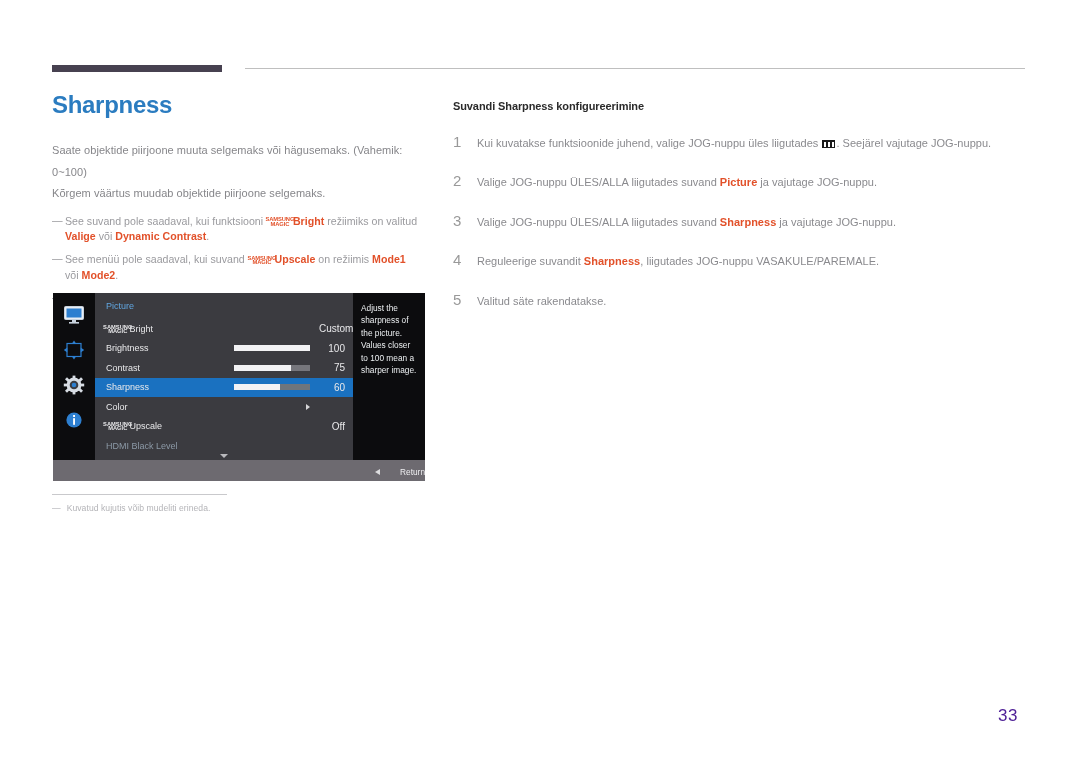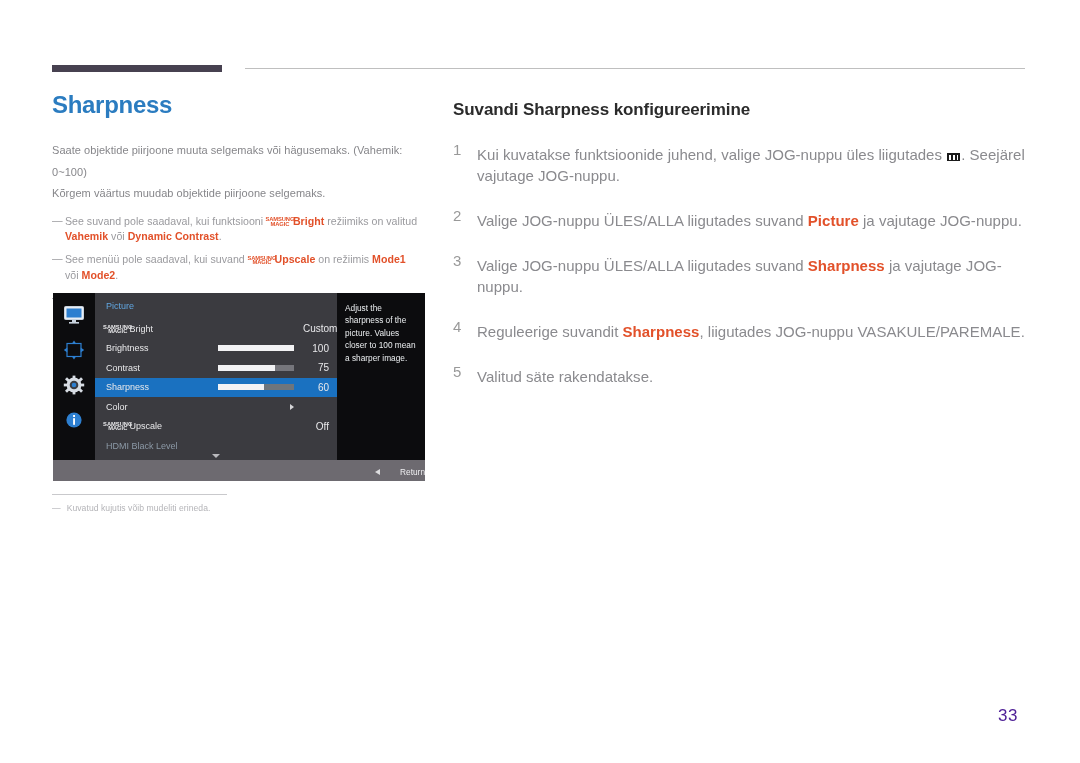--- a/index.html
+++ b/index.html
@@ -162,21 +162,21 @@
   #osd-chevron {
     position: absolute;
     left: 50%; bottom: 2px;
     transform: translateX(-50%);
     width: 0; height: 0;
     border-top: 4px solid #b9b9bd;
     border-left: 4px solid transparent;
     border-right: 4px solid transparent;
   }
   #osd-help {
-    width: 88px;
+    width: 72px;
     background: #0c0c0e;
     color: #eceff1;
     font-size: 8.3px;
     line-height: 1.5;
     padding: 9px 7px 0 8px;
     box-sizing: border-box;
   }
   #osd-footer {
     position: absolute;
     left: 0; bottom: 0;
@@ -213,41 +213,41 @@
   }
   #footnote .dash { margin-right: 6px; }
 
   
   #right-col {
     position: absolute;
     left: 453px; top: 100px;
     width: 575px;
   }
   #section-title {
-    font-size: 17px;
+    font-size: 11px;
     font-weight: bold;
     color: #2b2b2b;
     letter-spacing: -0.1px;
     margin: 0 0 24px 0;
   }
   .step {
     display: flex;
     align-items: flex-start;
     margin-bottom: 24px;
   }
   .step-num {
     width: 24px;
     flex: 0 0 24px;
     font-size: 15px;
     color: #999999;
     line-height: 1;
     margin-top: -2px;
   }
   .step-text {
-    font-size: 15px;
+    font-size: 11px;
     color: #8a8a8e;
     line-height: 1.4;
     letter-spacing: 0.02px;
   }
   .step-text b {
     color: #e2512a;
     font-weight: bold;
   }
   .menu-glyph {
     display: inline-block;
@@ -287,21 +287,21 @@
 <div id="left-col">
 
   <h1 id="page-title">Sharpness</h1>
 
   <div class="intro-line">Saate objektide piirjoone muuta selgemaks või hägusemaks. (Vahemik: 0~100)</div>
   <div class="intro-line">Kõrgem väärtus muudab objektide piirjoone selgemaks.</div>
 
   <div class="notes">
 
     <div class="note">
-      <span class="dash">—</span><span>See suvand pole saadaval, kui funktsiooni </span><span class="magic"><span class="m1">SAMSUNG</span><span class="m2">MAGIC</span></span><b>Bright</b><span> režiimiks on valitud </span><b>Vahemik</b><span> või </span><b>Dynamic Contrast</b><span>.</span>
+      <span class="dash">—</span><span>See suvand pole saadaval, kui funktsiooni </span><span class="magic"><span class="m1">SAMSUNG</span><span class="m2">MAGIC</span></span><b>Bright</b><span> režiimiks on valitud </span><b>Valige</b><span> või </span><b>Dynamic Contrast</b><span>.</span>
     </div>
 
     <div class="note">
       <span class="dash">—</span><span>See menüü pole saadaval, kui suvand </span><span class="magic"><span class="m1">SAMSUNG</span><span class="m2">MAGIC</span></span><b>Upscale</b><span> on režiimis </span><b>Mode1</b><span> või </span><b>Mode2</b><span>.</span>
     </div>
 
     <div class="note">
       <span class="dash">—</span><span>See menüü pole saadaval, kui aktiveeritud on funktsioon </span><b>Game Mode</b><span>.</span>
     </div>
 

